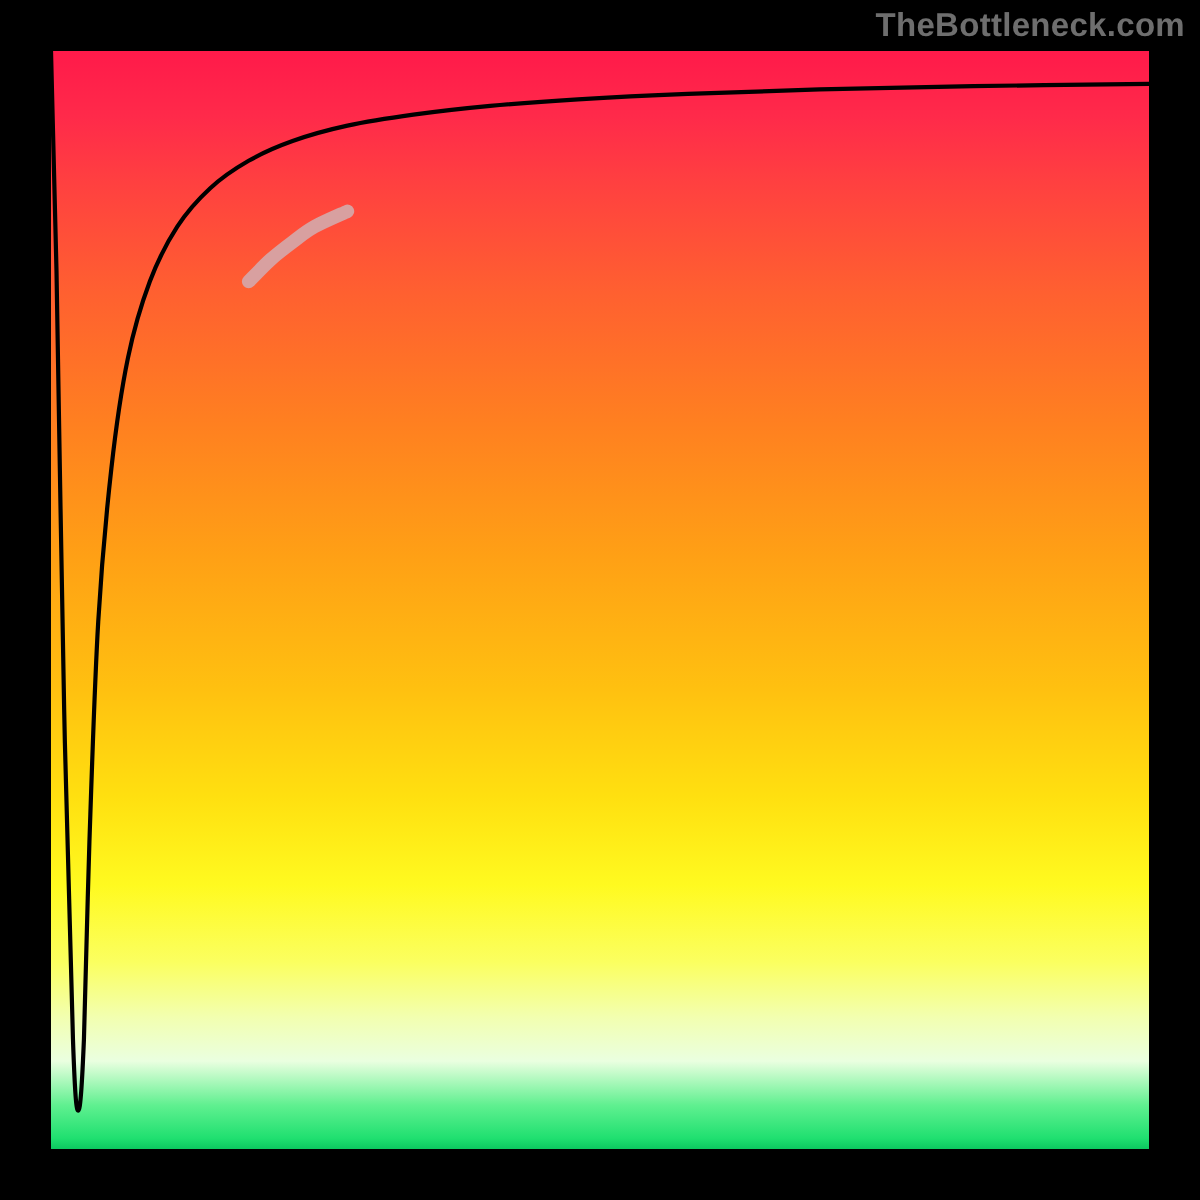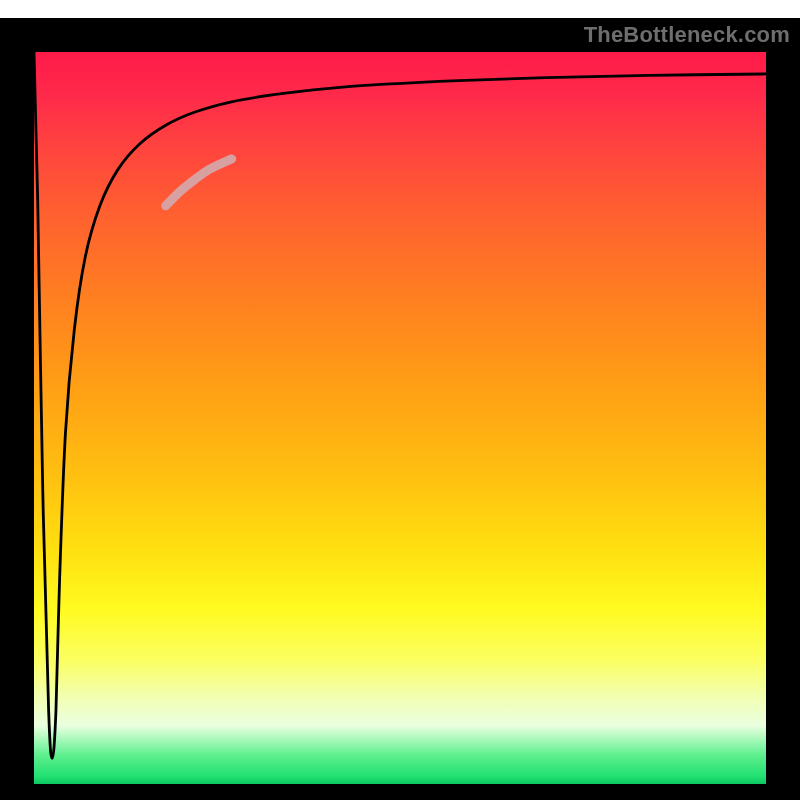--- a/index.html
+++ b/index.html
@@ -1,17 +1,17 @@
 <!DOCTYPE html>
 <html><head>
 <meta charset="utf-8">
 <style>
   * { margin: 0; padding: 0; box-sizing: border-box; }
   html, body { width: 800px; height: 800px; overflow: hidden; background: #fff; }
-  .wrap { position: relative; width: 800px; height: 681px; margin-top: 18px; }
+  .wrap { position: relative; width: 800px; height: 681px; }
   .watermark {
     position: absolute;
     top: 4px;
     right: 10px;
     font-family: Arial, Helvetica, sans-serif;
     font-size: 22px;
     font-weight: 600;
     color: #6e6e6e;
     letter-spacing: 0.2px;
   }

